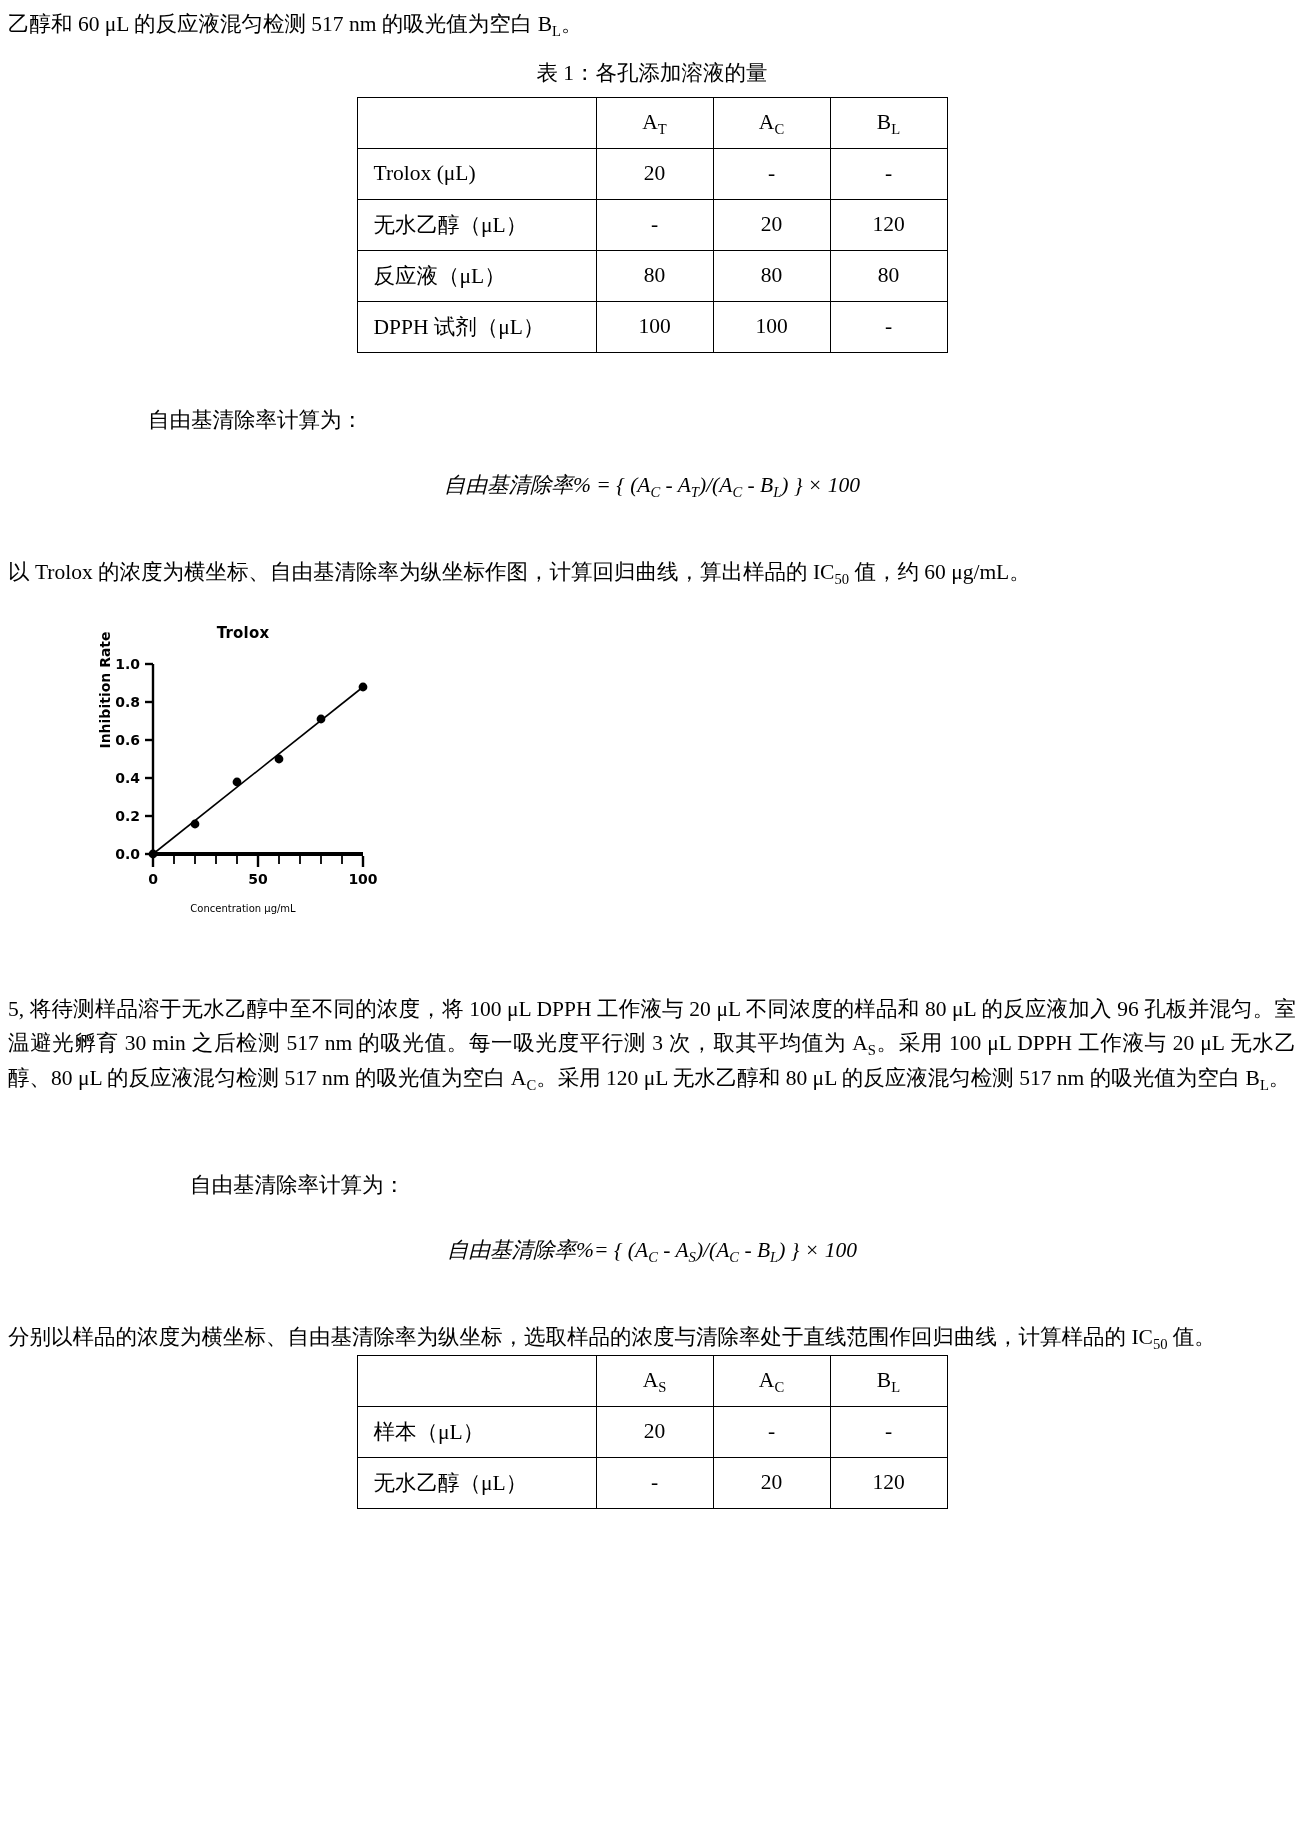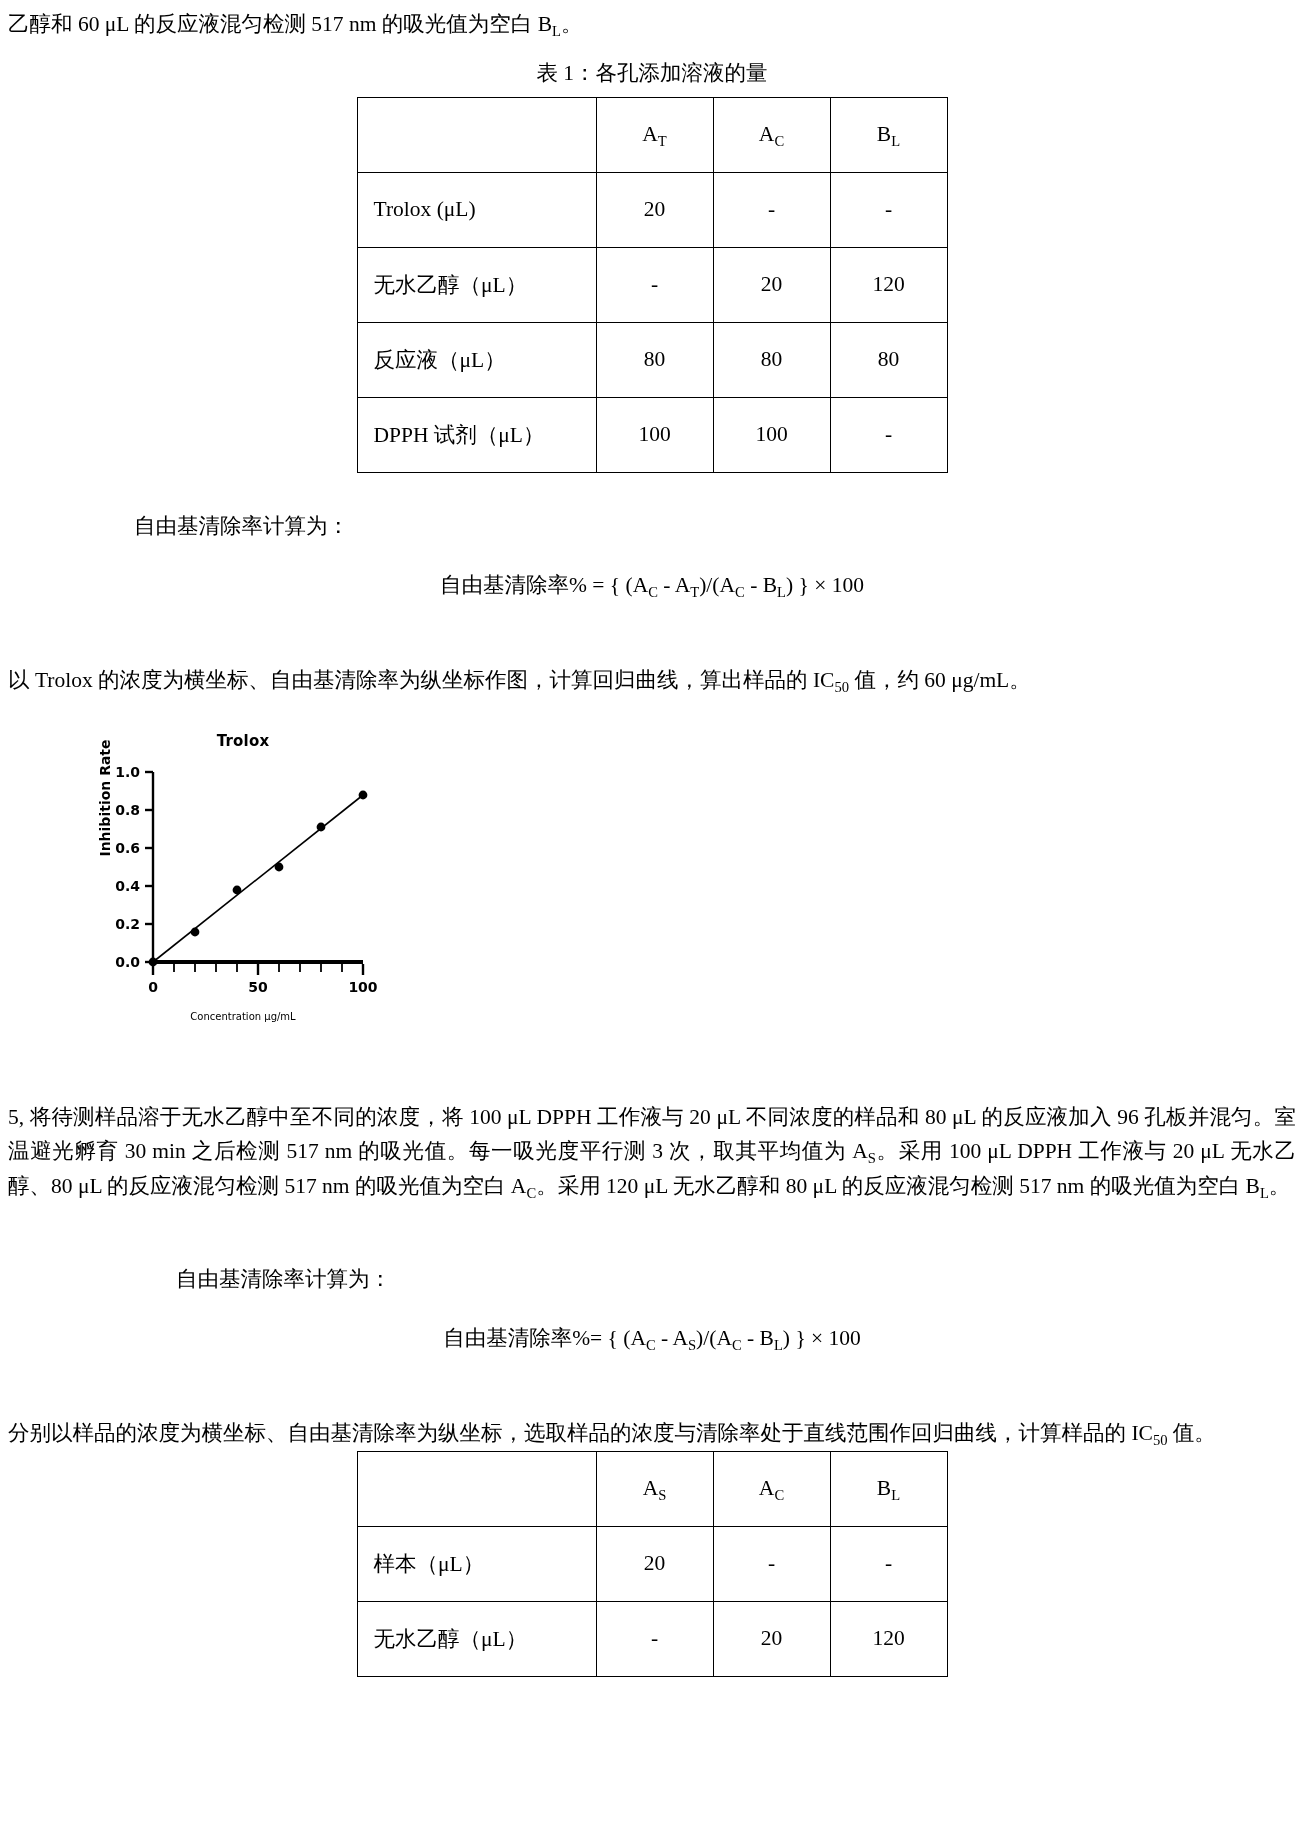--- a/index.html
+++ b/index.html
@@ -45,42 +45,43 @@
   }
   table.doc-table {
     border-collapse: collapse;
     margin: 0 auto;
     font-size: 21.5px;
     table-layout: fixed;
   }
   table.doc-table td {
     border: 1.4px solid #000000;
     height: 50px;
-    padding: 12px 10px;
+    padding: 0 10px;
     vertical-align: middle;
   }
   table.doc-table td.lbl {
     width: 212px;
     text-align: left;
     padding-left: 16px;
   }
   table.doc-table td.val {
     width: 96px;
     text-align: center;
   }
   .center-line {
     text-align: center;
     font-size: 21.5px;
-    margin: 8px;
+    margin: 0;
     padding: 0;
+    font-style: italic;
   }
   .indent-line {
     font-size: 21.5px;
     padding-left: 130px;
-    margin: 4px;
+    margin: 18px;
   }
   .spacer-sm { height: 18px; }
   .spacer-md { height: 34px; }
   .spacer-lg { height: 56px; }
   .spacer-xl { height: 78px; }
 
   
   .chart-wrap {
     width: 100%;
     display: flex;

